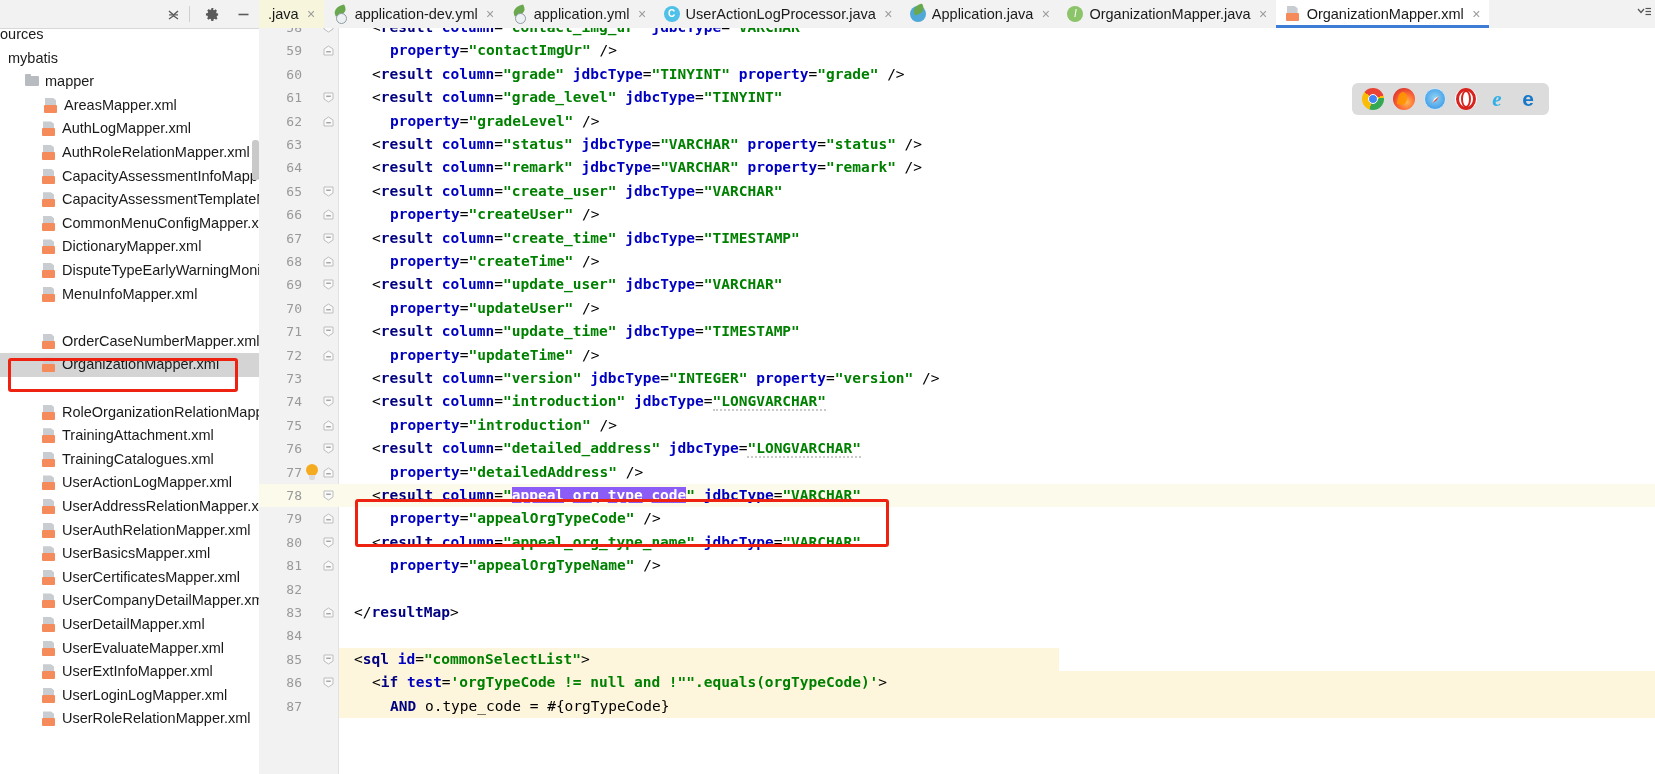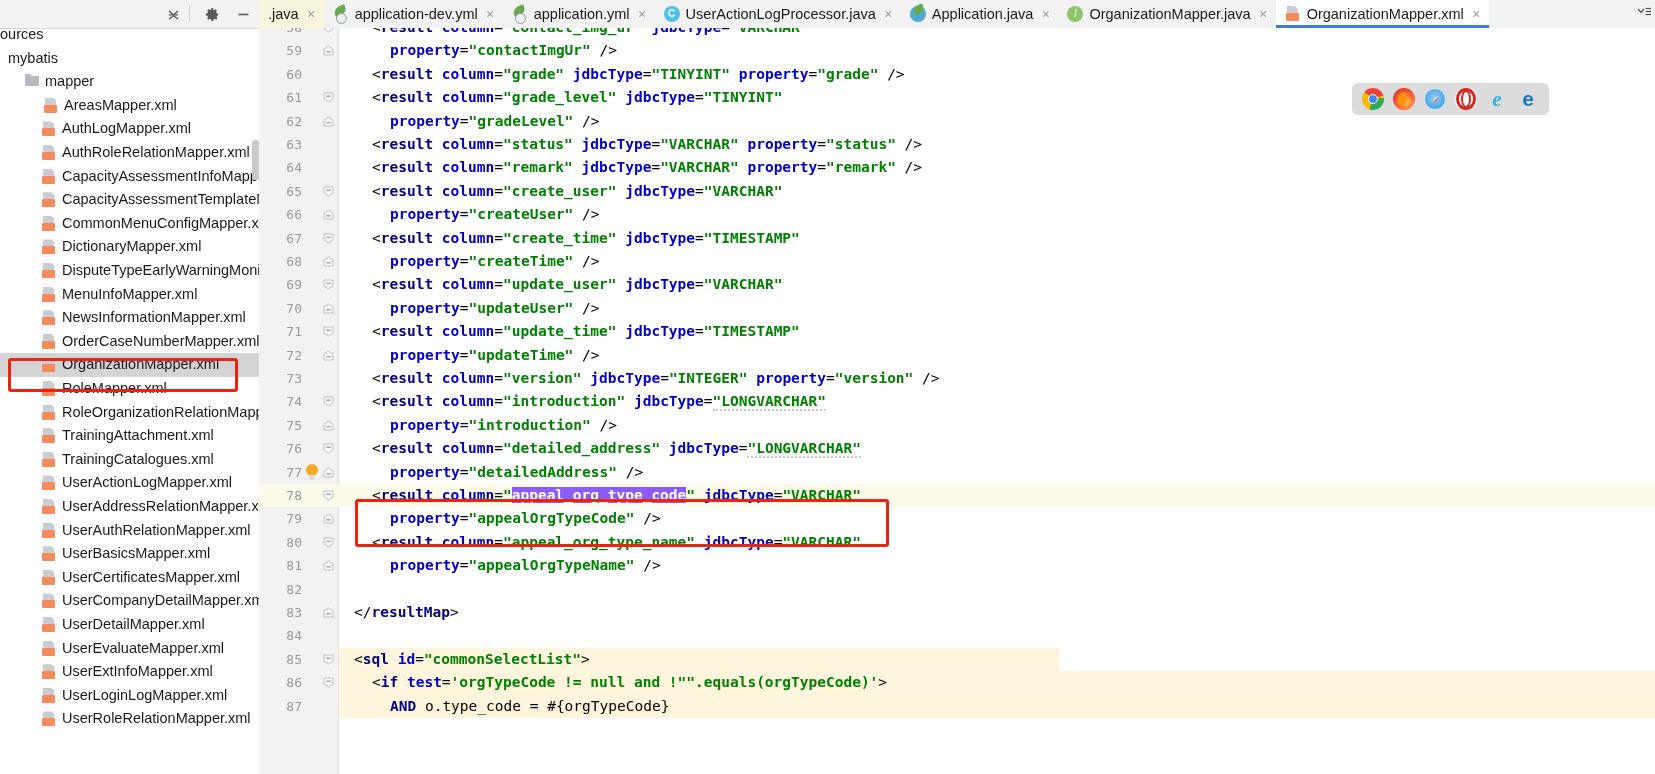--- a/index.html
+++ b/index.html
@@ -275,24 +275,22 @@
         <div class="tnode indent2" style="top: 42.2px; position: absolute; left: 0px; right: 0px; padding-left: 25px;"><span class="ico ico-folder"></span><span class="tlabel">mapper</span></div>
         <div class="tnode indent3" style="top: 65.8px; position: absolute; left: 0px; right: 0px; "><span class="ico ico-xml"><i>&lt;&gt;</i></span><span class="tlabel">AreasMapper.xml</span></div>
         <div class="tnode indent3" style="top: 89.4px; position: absolute; left: 0px; right: 0px; padding-left: 42px;"><span class="ico ico-xml"><i>&lt;&gt;</i></span><span class="tlabel">AuthLogMapper.xml</span></div>
         <div class="tnode indent3" style="top: 113px; position: absolute; left: 0px; right: 0px; padding-left: 42px;"><span class="ico ico-xml"><i>&lt;&gt;</i></span><span class="tlabel">AuthRoleRelationMapper.xml</span></div>
         <div class="tnode indent3" style="top: 136.6px; position: absolute; left: 0px; right: 0px; padding-left: 42px;"><span class="ico ico-xml"><i>&lt;&gt;</i></span><span class="tlabel">CapacityAssessmentInfoMapper.xml</span></div>
         <div class="tnode indent3" style="top: 160.2px; position: absolute; left: 0px; right: 0px; padding-left: 42px;"><span class="ico ico-xml"><i>&lt;&gt;</i></span><span class="tlabel">CapacityAssessmentTemplateMapper.xml</span></div>
         <div class="tnode indent3" style="top: 183.8px; position: absolute; left: 0px; right: 0px; padding-left: 42px;"><span class="ico ico-xml"><i>&lt;&gt;</i></span><span class="tlabel">CommonMenuConfigMapper.xml</span></div>
         <div class="tnode indent3" style="top: 207.4px; position: absolute; left: 0px; right: 0px; padding-left: 42px;"><span class="ico ico-xml"><i>&lt;&gt;</i></span><span class="tlabel">DictionaryMapper.xml</span></div>
         <div class="tnode indent3" style="top: 231px; position: absolute; left: 0px; right: 0px; padding-left: 42px;"><span class="ico ico-xml"><i>&lt;&gt;</i></span><span class="tlabel">DisputeTypeEarlyWarningMonitor.xml</span></div>
         <div class="tnode indent3" style="top: 254.6px; position: absolute; left: 0px; right: 0px; padding-left: 42px;"><span class="ico ico-xml"><i>&lt;&gt;</i></span><span class="tlabel">MenuInfoMapper.xml</span></div>
-        <div class="tnode indent3" style="top: 278.2px; position: absolute; left: 0px; right: 0px; padding-left: 42px;"><span class="ico ico-xml"><i>&lt;&gt;</i></span><span class="tlabel">NewsInformationMapper.xml</span></div>
         <div class="tnode indent3" style="top: 301.8px; position: absolute; left: 0px; right: 0px; padding-left: 42px;"><span class="ico ico-xml"><i>&lt;&gt;</i></span><span class="tlabel">OrderCaseNumberMapper.xml</span></div>
         <div class="tnode indent3 selected" style="top: 325.4px; position: absolute; left: 0px; right: 0px; padding-left: 42px;"><span class="ico ico-xml"><i>&lt;&gt;</i></span><span class="tlabel">OrganizationMapper.xml</span></div>
-        <div class="tnode indent3" style="top: 349px; position: absolute; left: 0px; right: 0px; padding-left: 42px;"><span class="ico ico-xml"><i>&lt;&gt;</i></span><span class="tlabel">RoleMapper.xml</span></div>
         <div class="tnode indent3" style="top: 372.6px; position: absolute; left: 0px; right: 0px; padding-left: 42px;"><span class="ico ico-xml"><i>&lt;&gt;</i></span><span class="tlabel">RoleOrganizationRelationMapper.xml</span></div>
         <div class="tnode indent3" style="top: 396.2px; position: absolute; left: 0px; right: 0px; padding-left: 42px;"><span class="ico ico-xml"><i>&lt;&gt;</i></span><span class="tlabel">TrainingAttachment.xml</span></div>
         <div class="tnode indent3" style="top: 443.4px; position: absolute; left: 0px; right: 0px; padding-left: 42px;"><span class="ico ico-xml"><i>&lt;&gt;</i></span><span class="tlabel">UserActionLogMapper.xml</span></div>
         <div class="tnode indent3" style="top: 419.8px; position: absolute; left: 0px; right: 0px; padding-left: 42px;"><span class="ico ico-xml"><i>&lt;&gt;</i></span><span class="tlabel">TrainingCatalogues.xml</span></div>
         <div class="tnode indent3" style="top: 467px; position: absolute; left: 0px; right: 0px; padding-left: 42px;"><span class="ico ico-xml"><i>&lt;&gt;</i></span><span class="tlabel">UserAddressRelationMapper.xml</span></div>
         <div class="tnode indent3" style="top: 490.6px; position: absolute; left: 0px; right: 0px; padding-left: 42px;"><span class="ico ico-xml"><i>&lt;&gt;</i></span><span class="tlabel">UserAuthRelationMapper.xml</span></div>
         <div class="tnode indent3" style="top: 514.2px; position: absolute; left: 0px; right: 0px; padding-left: 42px;"><span class="ico ico-xml"><i>&lt;&gt;</i></span><span class="tlabel">UserBasicsMapper.xml</span></div>
         <div class="tnode indent3" style="top: 537.8px; position: absolute; left: 0px; right: 0px; padding-left: 42px;"><span class="ico ico-xml"><i>&lt;&gt;</i></span><span class="tlabel">UserCertificatesMapper.xml</span></div>
         <div class="tnode indent3" style="top: 561.4px; position: absolute; left: 0px; right: 0px; padding-left: 42px;"><span class="ico ico-xml"><i>&lt;&gt;</i></span><span class="tlabel">UserCompanyDetailMapper.xml</span></div>
         <div class="tnode indent3" style="top: 585px; position: absolute; left: 0px; right: 0px; padding-left: 42px;"><span class="ico ico-xml"><i>&lt;&gt;</i></span><span class="tlabel">UserDetailMapper.xml</span></div>

